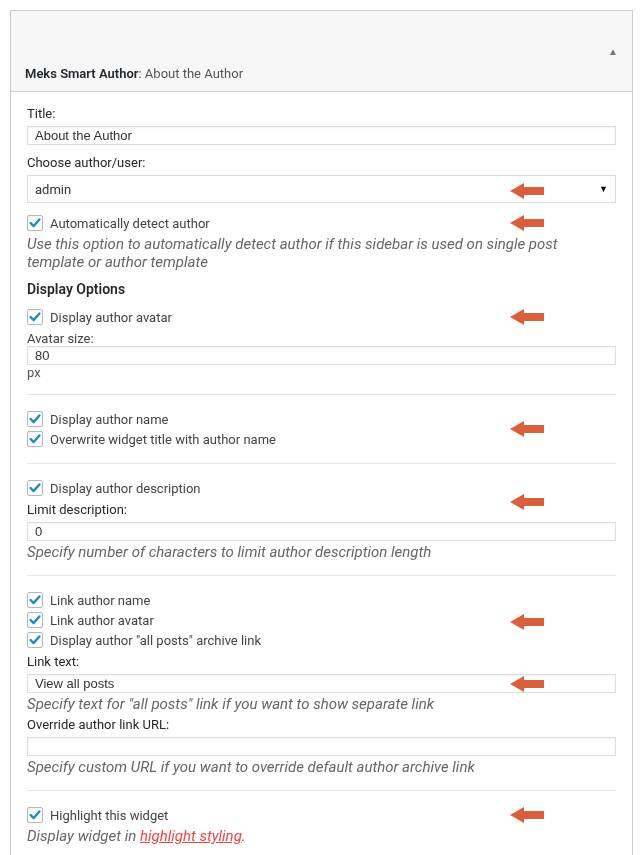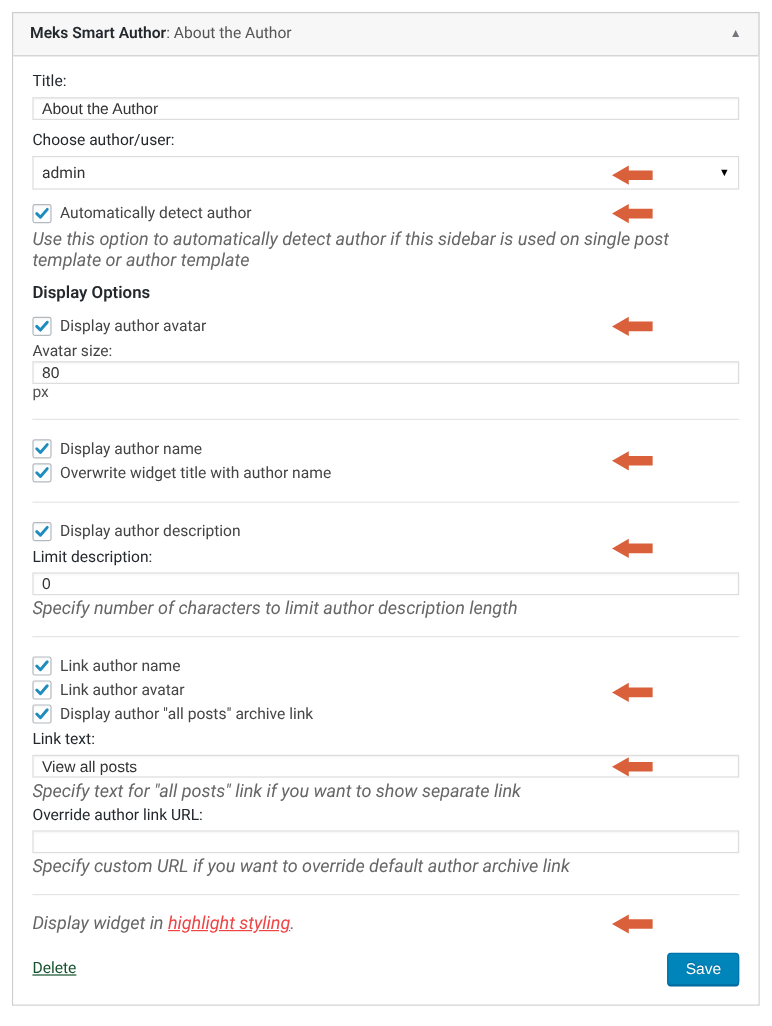--- a/index.html
+++ b/index.html
@@ -1,19 +1,19 @@
 <!DOCTYPE html>
 <html><head>
 <meta charset="utf-8">
 <style>
 * { box-sizing: border-box; margin: 0; padding: 0; }
 body { font-family: -apple-system, BlinkMacSystemFont, "Segoe UI", Roboto, Oxygen-Sans, Ubuntu, sans-serif; font-size: 13px; color: #444; background: #fff; padding: 10px; }
 .widget { border: 1px solid #ccc; background: #f7f7f7; width: 623px; }
 .widget-header { display: flex; justify-content: space-between; align-items: center; padding: 10px 14px; cursor: pointer; }
-.widget-title { font-size: 13px; color: #23282d; }
+.widget-title { font-size: 13px; color: #23282d; margin-top: 45px; }
 .widget-title b { font-weight: 600; }
 .widget-title span { font-weight: 400; color: #555; }
 .collapse-icon { font-size: 10px; color: #72777c; }
 .widget-body { background: #fff; border-top: 1px solid #ccc; padding: 14px 16px 16px 16px; }
 .field { margin-bottom: 8px; position: relative; }
 .label { display: block; margin-bottom: 5px; color: #23282d; }
 input[type=text], input[type=number], .text-input { width: 100%; padding: 4px 7px; border: 1px solid #ddd; background: #fff; font-size: 13px; color: #333; height: 19px; box-shadow: inset 0 1px 2px rgba(0,0,0,.05); }
 .number-small { width: 56px; display: inline-block; vertical-align: middle; }
 .select { width: 100%; height: 28px; border: 1px solid #ddd; background: #fff; padding: 3px 7px; font-size: 13px; color: #333; position: relative; display: flex; align-items: center; justify-content: space-between; }
 .select-arrow { font-size: 9px; color: #000; }
@@ -202,20 +202,28 @@
       <div class="mt4">
         <span class="label">Override author link URL:</span>
         <input type="text" value="" style="">
         <div class="help">Specify custom URL if you want to override default author archive link</div>
       </div>
     </div>
 
     <hr class="divider">
 
     <div class="rel">
+      <div class="check-row">
+        <span class="checkbox">
+            <svg viewBox="0 0 16 16">
+              <path d="M3 8 L6.5 11.5 L13 4"></path>
+            </svg>
+          </span>
+        <span>Highlight this widget</span>
+      </div>
       <div class="help">
         <span>Display widget in </span><a href="#" class="link">highlight styling</a><span>.</span>
       </div>
       <div class="arrow-annot" style="top:0;">
         <svg viewBox="0 0 34 20">
             <path d="M0 10 L14 2 L14 6 L34 6 L34 14 L14 14 L14 18 Z"></path>
           </svg>
       </div>
     </div>
 

